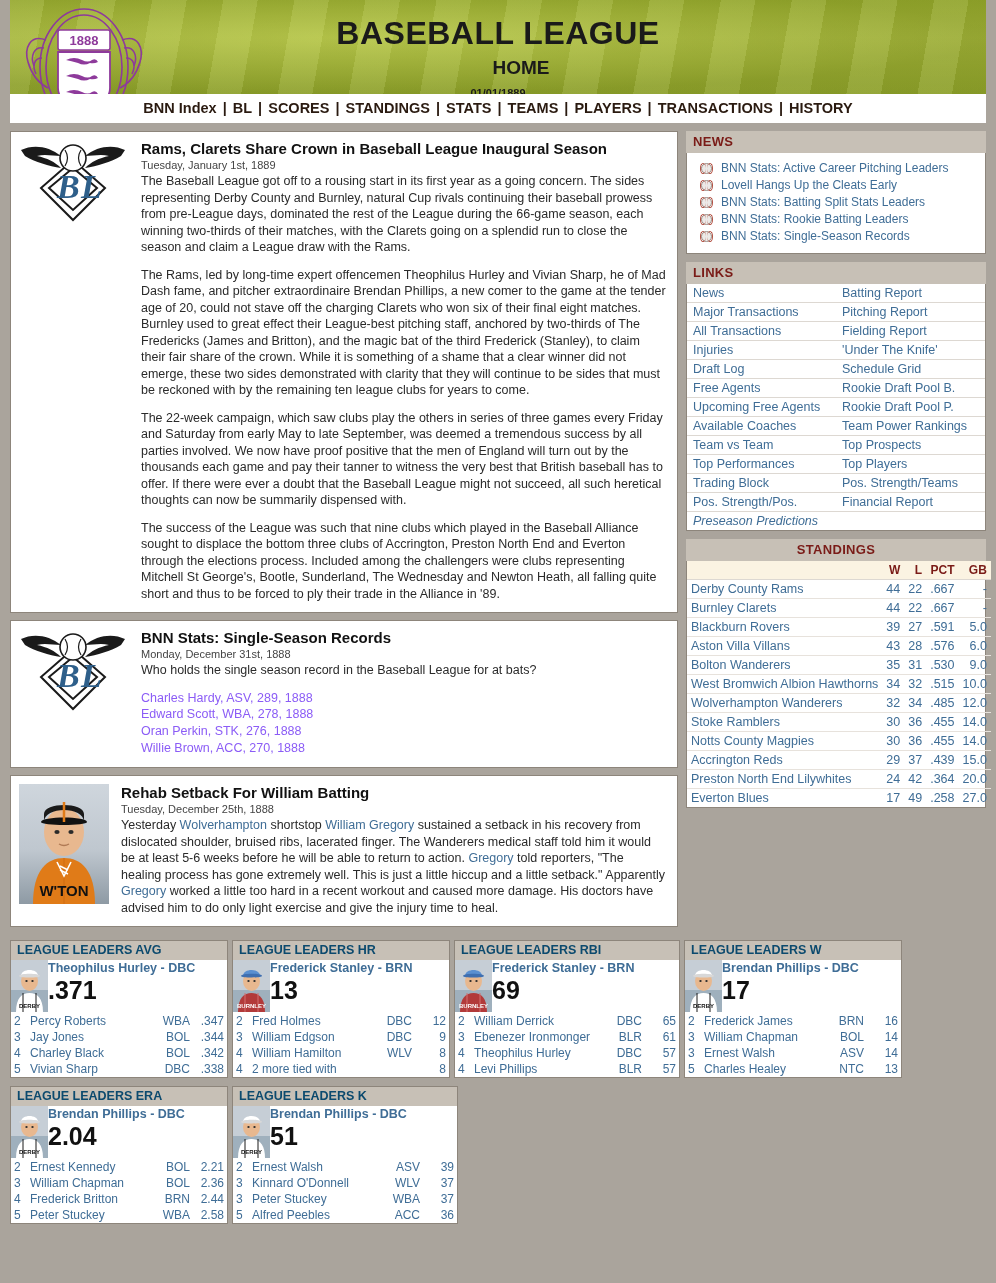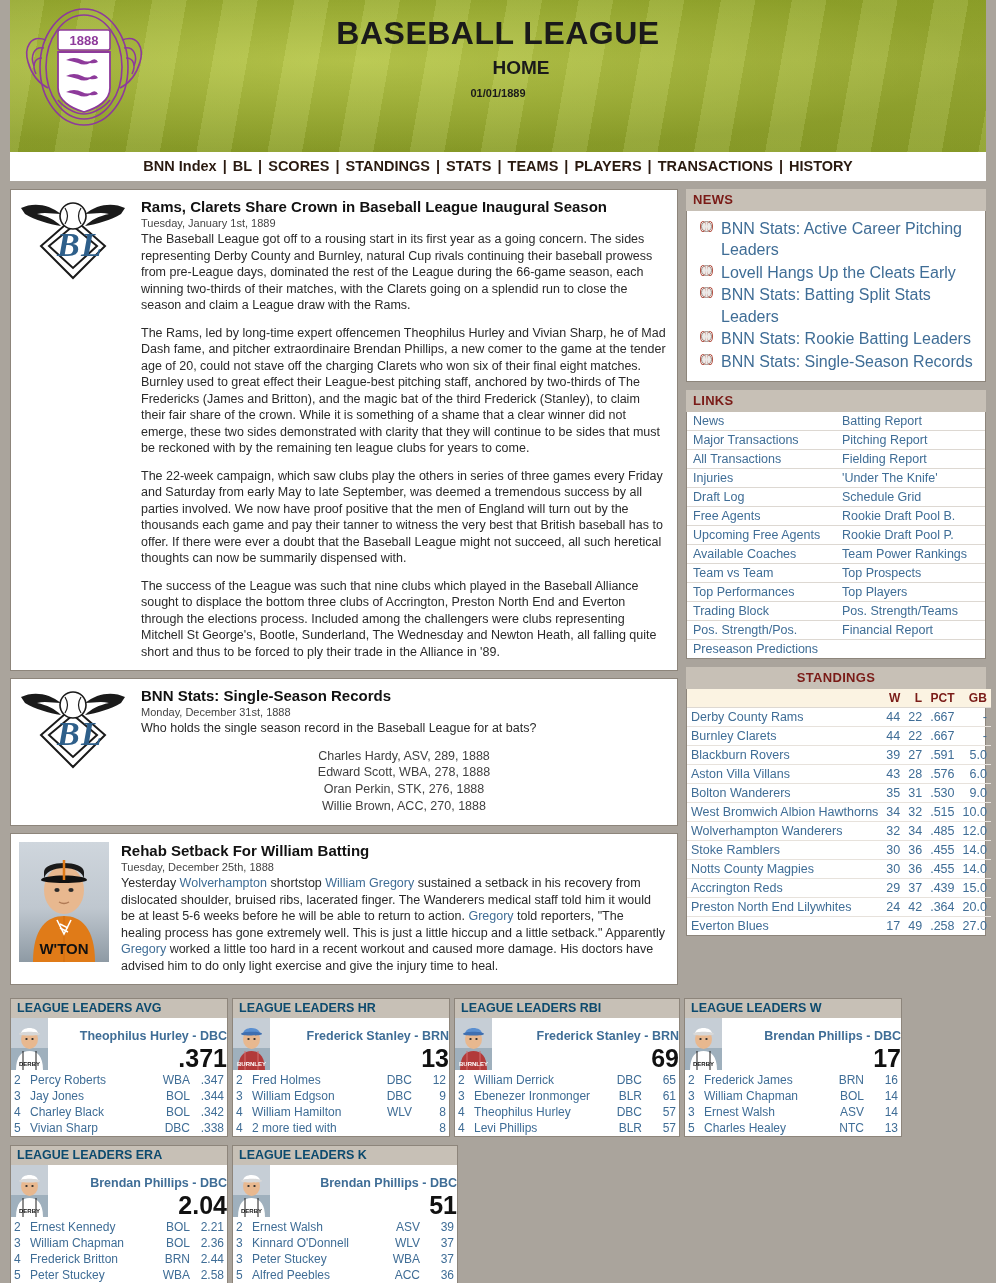--- a/index.html
+++ b/index.html
@@ -6,21 +6,21 @@
   html, body {
     margin: 0; padding: 0;
     background: #aaa49c;
     font-family: "Liberation Sans", sans-serif;
   }
   .page { width: 996px; min-height: 1283px; position: relative; background: #aaa49c; }
 
   
   .banner {
     position: relative;
-    height: 152px;
+    height: 94px;
     margin: 0 10px 0 10px;
     overflow: hidden;
     background:
       repeating-linear-gradient(100deg,
         rgba(255,255,255,0.11) 0px, rgba(255,255,255,0.11) 34px,
         rgba(0,0,0,0.06) 34px, rgba(0,0,0,0.06) 70px),
       linear-gradient(to bottom, #9aad2e 0%, #a8b83c 40%, #93a62c 100%);
   }
   .banner::after {
     content:"";
@@ -67,21 +67,21 @@
   }
   .article-logo { flex: 0 0 112px; }
   .article-body { flex: 1 1 auto; min-width: 0; }
   .art-title {
     font-size: 15px; font-weight: bold; color: #111;
     margin: 0 0 1px 0; line-height: 1.2;
   }
   .art-date { font-size: 11px; color: #444; margin-bottom: 2px; }
   .art-p { font-size: 12.5px; color: #2a2a2a; line-height: 1.32; margin: 0 0 11px 0; }
   .art-p:last-child { margin-bottom: 0; }
-  .art-line { font-size: 12.5px; color: #404040; line-height: 1.35; text-align: center; }
+  .art-line { font-size: 12.5px; color: #8b5cf6; line-height: 1.35; }
   .lnk { color: #3f6d96; }
 
   .bnn-logo { width: 108px; height: 86px; display:block; }
   .player-photo {
     width: 90px; height: 120px; display:block; border:0;
   }
 
   
   .panel { margin-bottom: 8px; }
   .panel-head {
@@ -93,42 +93,42 @@
     letter-spacing: 0.3px;
   }
   .panel-head.center { text-align: center; font-size: 13px; }
   .panel-body {
     background: #fff;
     border: 1px solid #8d857b;
     border-top: none;
   }
   .news-list { list-style: none; margin: 0; padding: 7px 8px 8px 14px; }
   .news-list li {
-    font-size: 16px; line-height: 1.34; color: #3f6d96;
+    font-size: 12px; line-height: 1.34; color: #3f6d96;
     padding-left: 20px; position: relative; margin-bottom: 1px;
   }
   .ball-bullet {
     position: absolute; left: 0; top: 3px;
     width: 11px; height: 11px; border-radius: 50%;
     background: #eceae8; border: 1px solid #9b8f88;
   }
   .ball-bullet::before, .ball-bullet::after {
     content:""; position:absolute; width:5px; height:9px;
     border: 1px solid #b04a3c; border-radius: 50%; top:-1px;
   }
   .ball-bullet::before { left: -2px; border-right:none; }
   .ball-bullet::after { right: -2px; border-left:none; }
 
   table.links, table.standings { width: 100%; border-collapse: collapse; }
   table.links td {
     font-size: 12.5px; color: #3f6d96; padding: 2px 6px 2px 6px;
     border-bottom: 1px solid #ddd8d2; width: 50%;
     white-space: nowrap;
   }
-  table.links tr:last-child td { border-bottom: none; }
+  table.links tr:last-child td { border-bottom: none; font-style: italic; }
 
   .standings-body { background:#fff; border:1px solid #8d857b; border-top:none; }
   table.standings th {
     background: #fbf3e2; color: #7a1b17; font-size: 12px; font-weight: bold;
     padding: 2px 4px; text-align: right; border-bottom: 1px solid #ddd8d2;
   }
   table.standings th.team-h { text-align: left; }
   table.standings td {
     font-size: 12.5px; color: #3f6d96; padding: 2px 4px;
     border-bottom: 1px solid #e7e2dc; text-align: right; white-space: nowrap;
@@ -145,21 +145,21 @@
     margin-bottom: 4px;
   }
   .leader-box.wide { width: 226px; }
   .leader-head {
     background: #c7c0b6; color: #0c4a6e; font-weight: bold;
     font-size: 12.5px; padding: 2px 6px 3px 6px;
   }
   .leader-top { display: flex; }
   .leader-photo { flex: 0 0 37px; }
   .leader-photo .ph { width: 37px; height: 52px; display:block; }
-  .leader-topinfo { flex: 1 1 auto; text-align: right; padding-top: 12px; }
+  .leader-topinfo { flex: 1 1 auto; text-align: left; padding-top: 2px; }
   .leader-name { font-size: 12.5px; font-weight: bold; color: #3f6d96; line-height: 1.1; }
   .leader-name .tm { color: #3f6d96; }
   .leader-val { font-size: 25px; font-weight: bold; color: #111; line-height: 1.05; margin-top: 1px; }
   table.lead-rest { width: 100%; border-collapse: collapse; margin-top: 1px; }
   table.lead-rest td {
     font-size: 12px; color: #3f6d96; padding: 1px 3px; white-space: nowrap;
   }
   td.rk { width: 16px; text-align: left; padding-left: 6px; }
   td.nm { text-align: left; }
   td.tm { text-align: right; }

